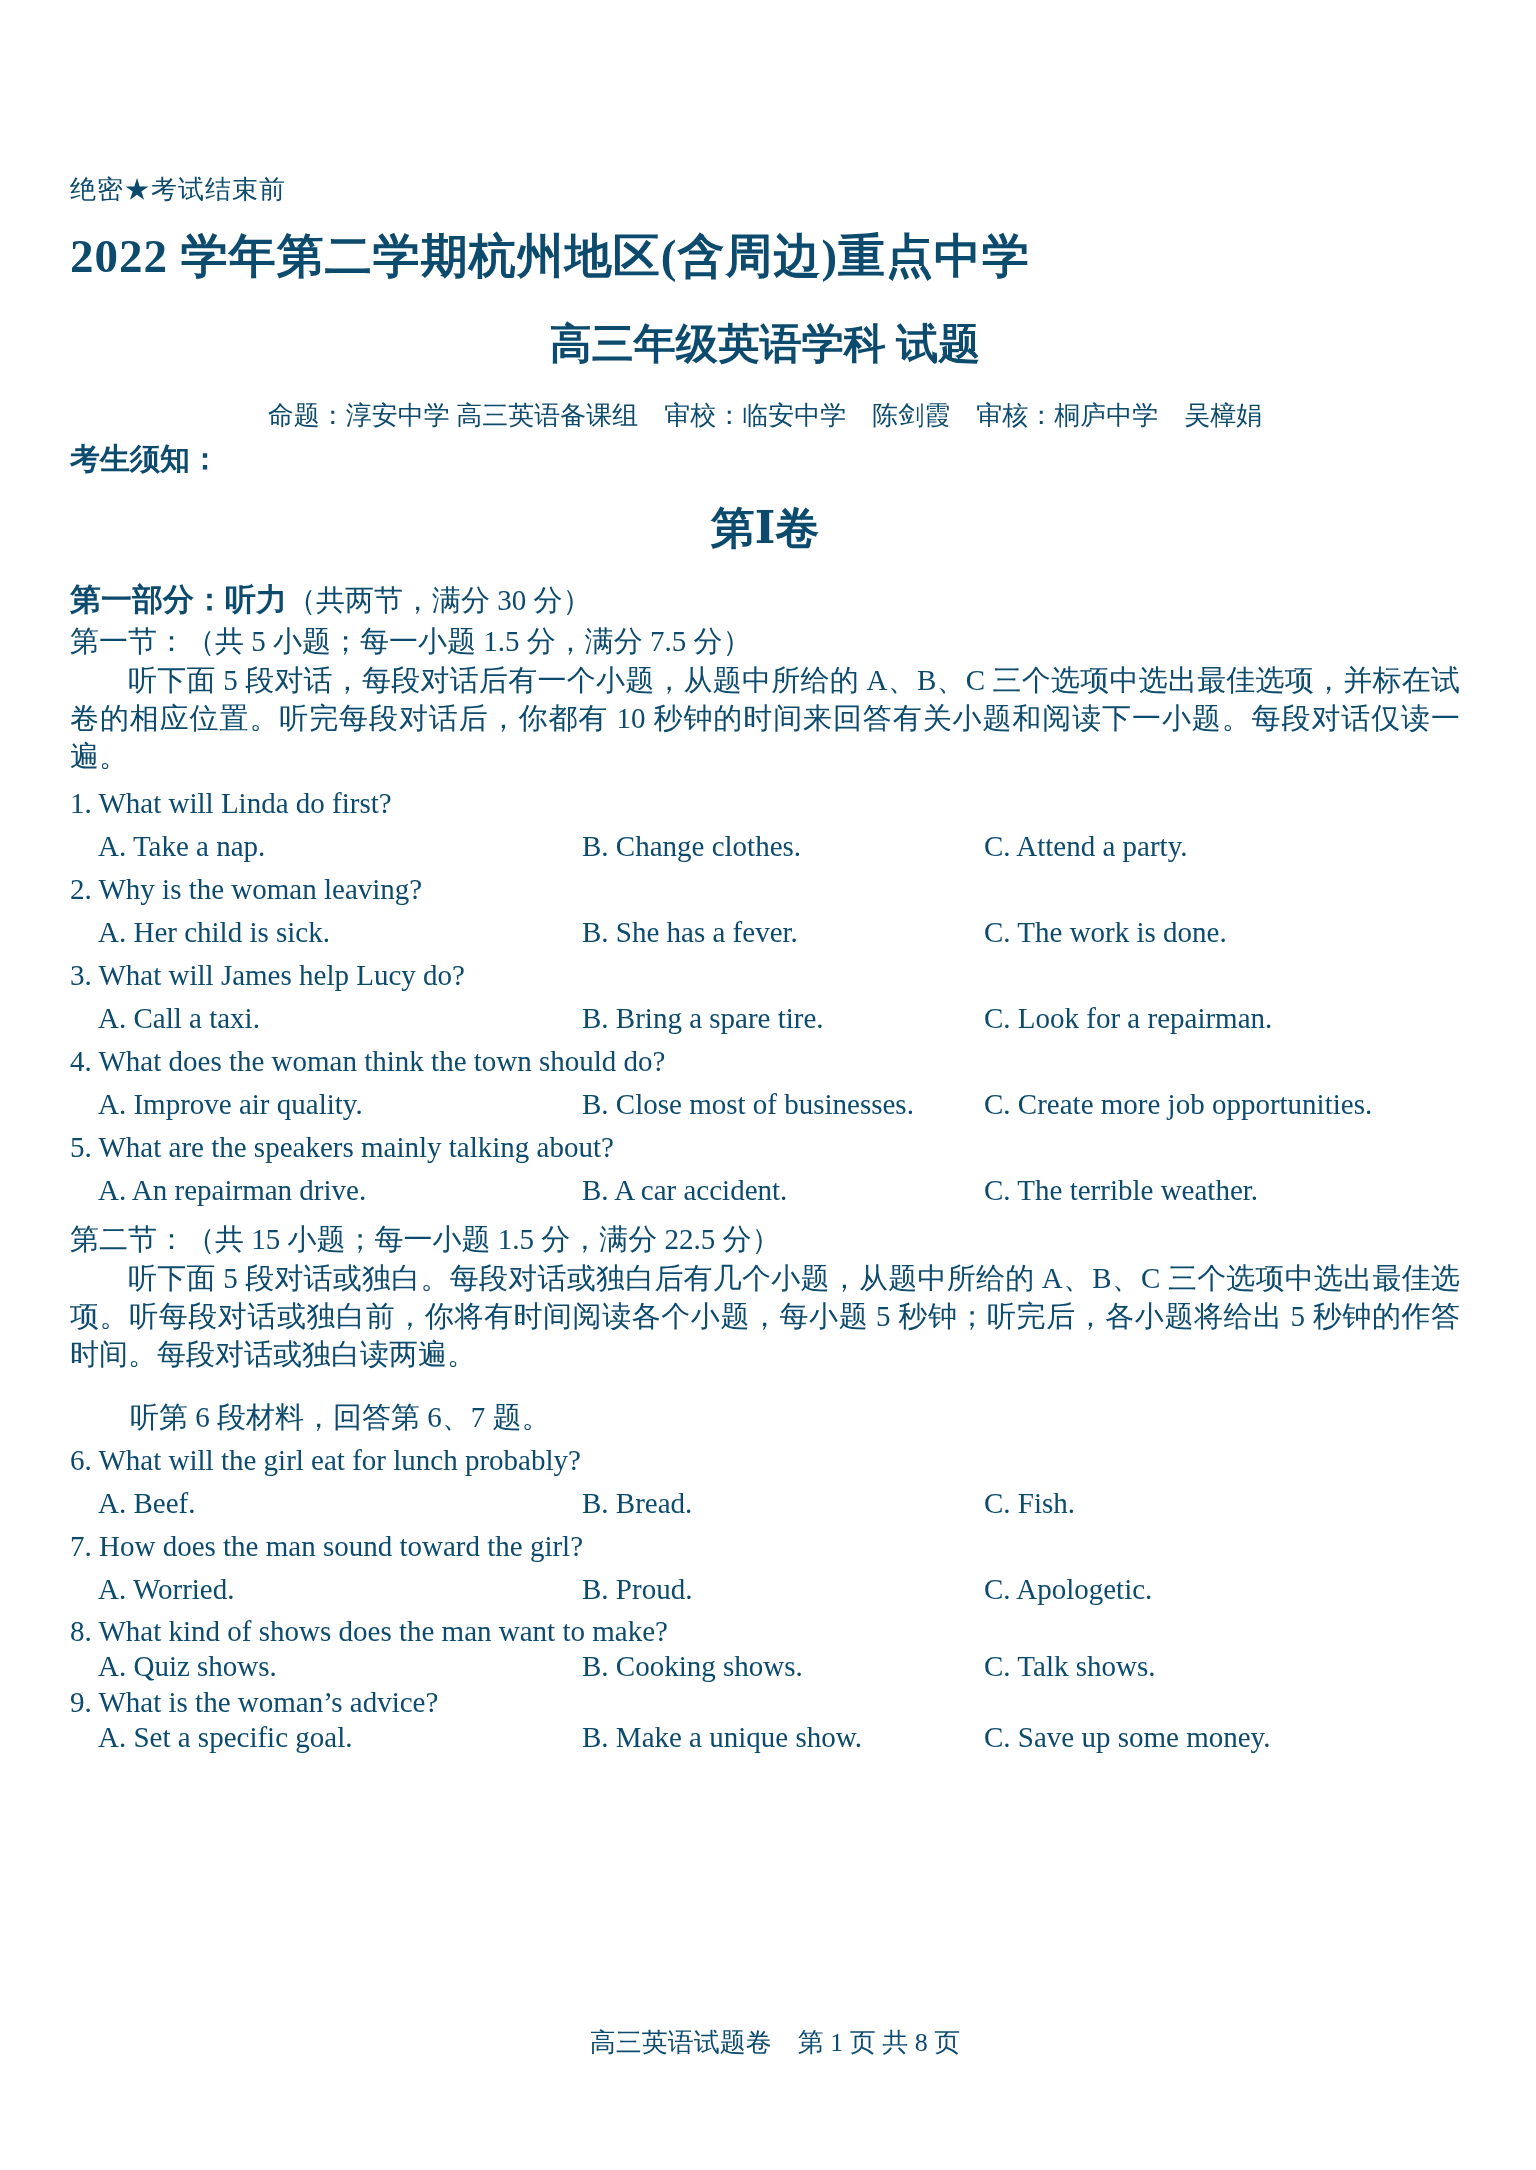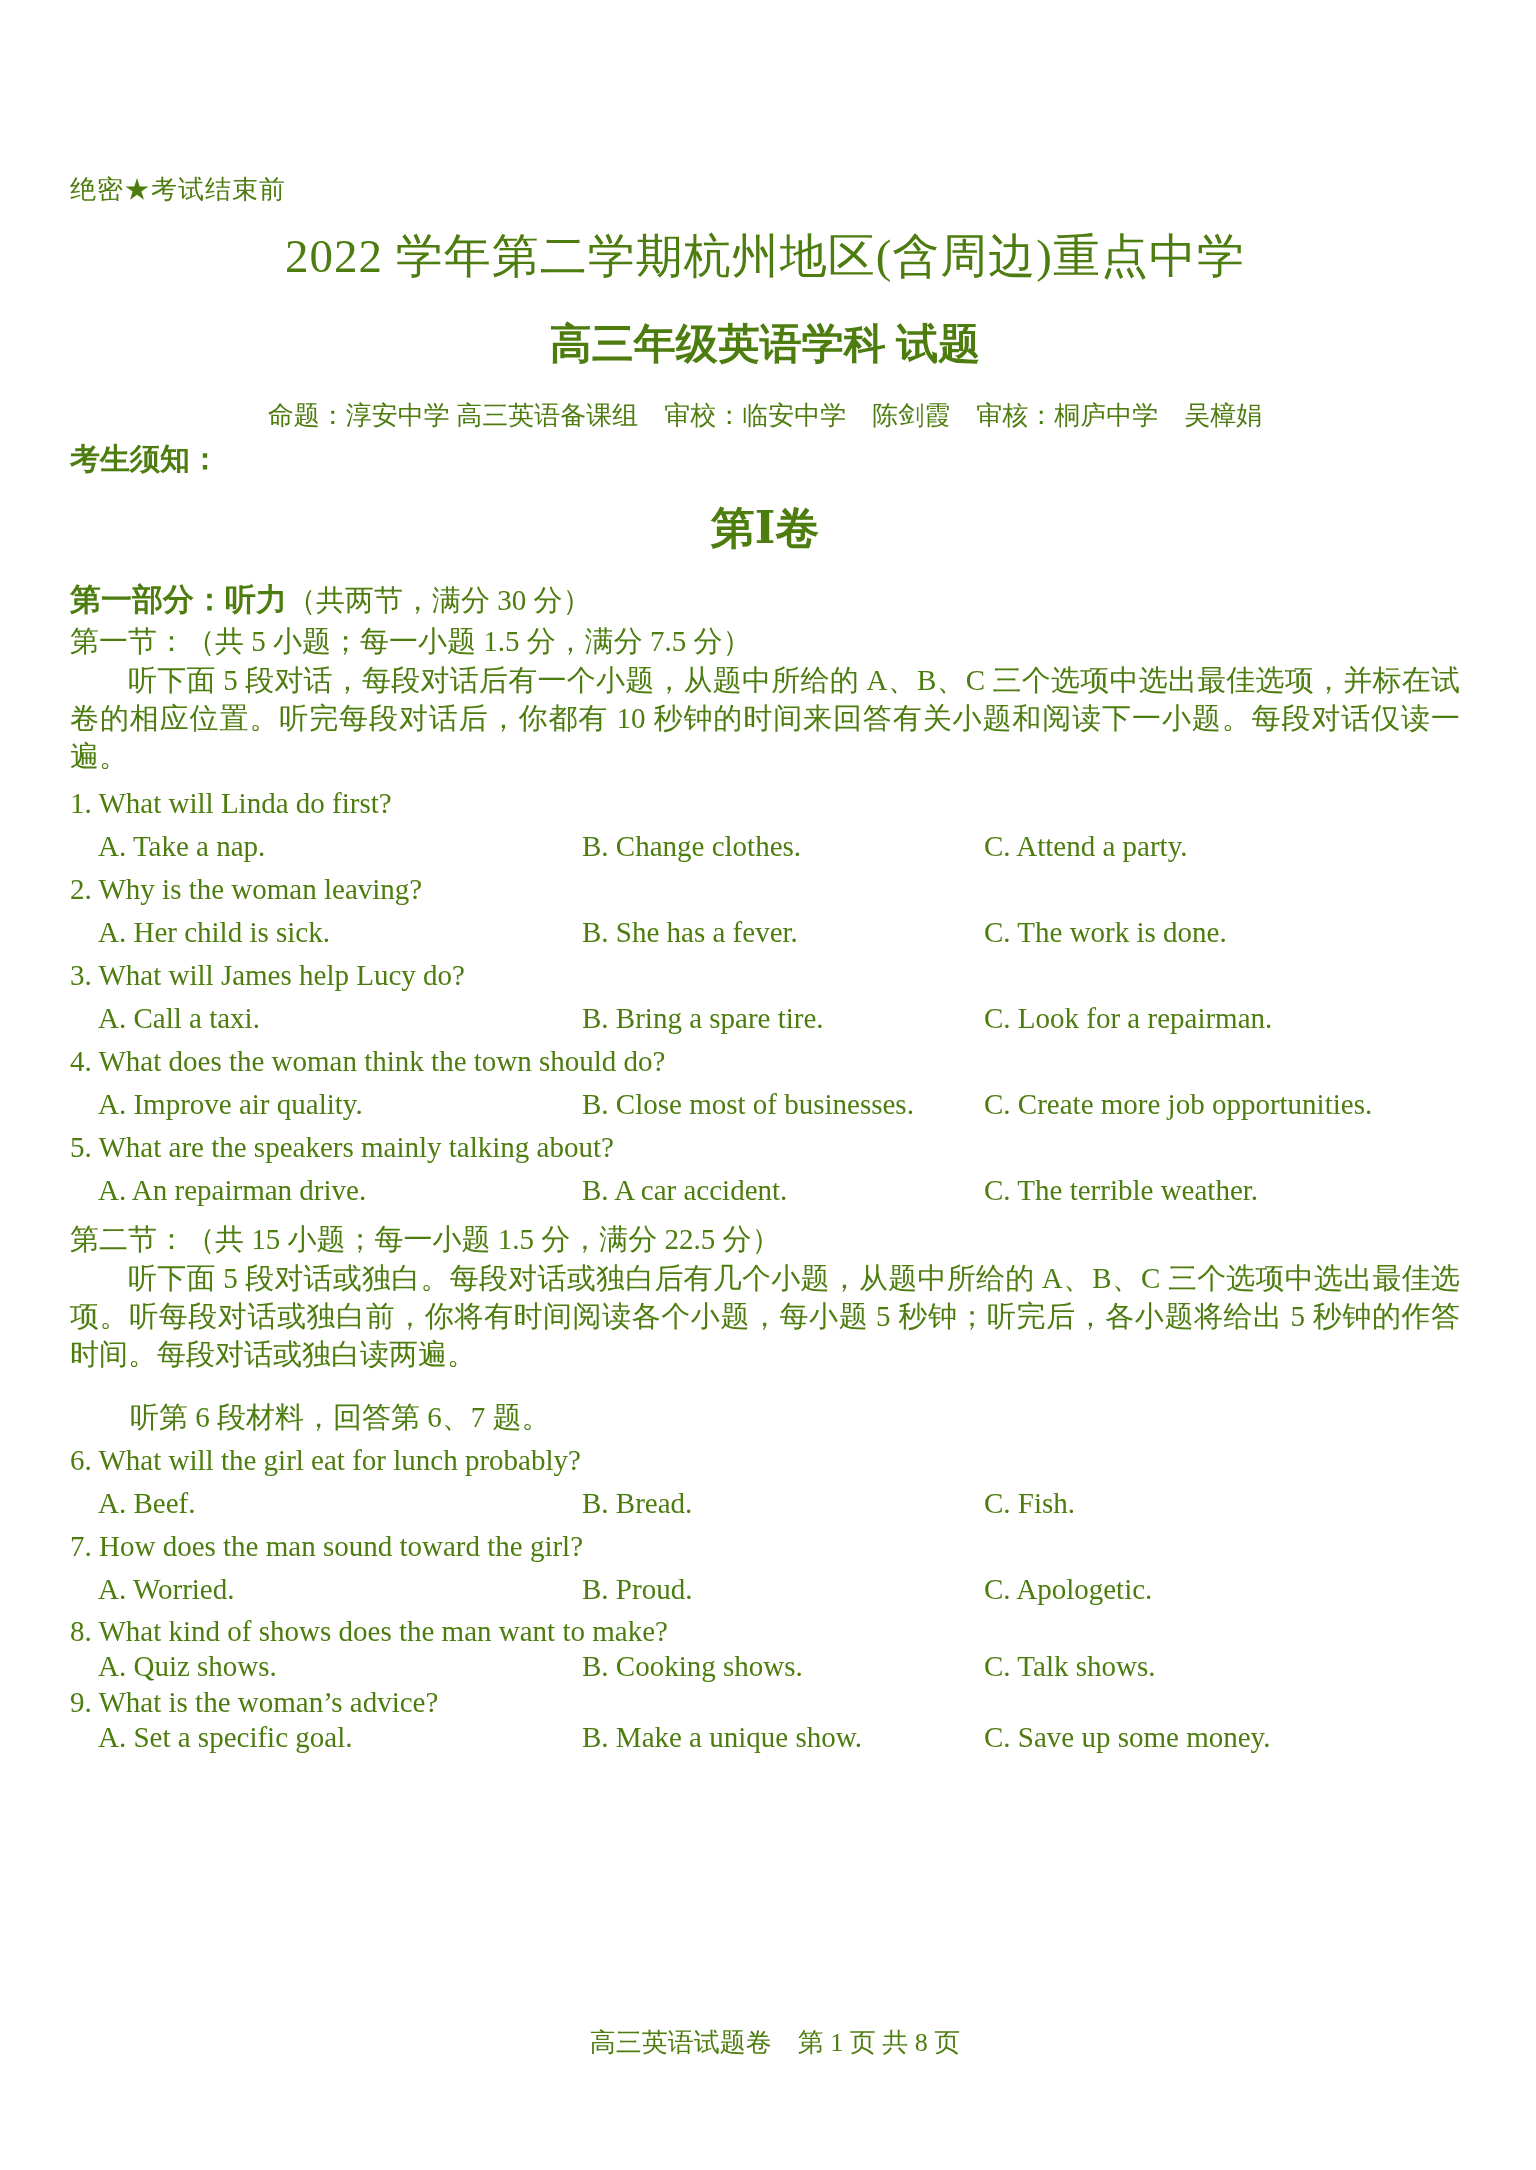--- a/index.html
+++ b/index.html
@@ -2,37 +2,36 @@
 <html><head>
 <meta charset="utf-8">
 <style>
   html, body { margin: 0; padding: 0; background: #e8e8e8; }
   .page {
     position: relative;
     width: 1536px;
     height: 2170px;
     margin: 0 auto;
     background: #ffffff;
-    color: #4d7c0f;
+    color: #0c4a6e;
     font-family: "Liberation Serif", "DejaVu Serif", serif;
     box-sizing: border-box;
     padding: 175px 76px 0 70px;
     overflow: hidden;
   }
   .classification {
     font-size: 26px;
     line-height: 30px;
     margin-bottom: 24px;
     letter-spacing: 1px;
   }
   .title {
     font-size: 47px;
-    font-weight: normal;
+    font-weight: bold;
     line-height: 54px;
-    text-align: center;
     margin-bottom: 36px;
     letter-spacing: 1px;
   }
   .subtitle {
     font-size: 42px;
     font-weight: bold;
     line-height: 50px;
     text-align: center;
     margin-bottom: 32px;
   }

